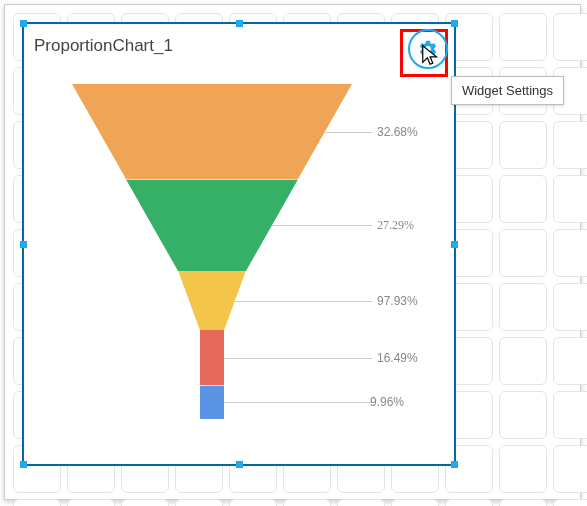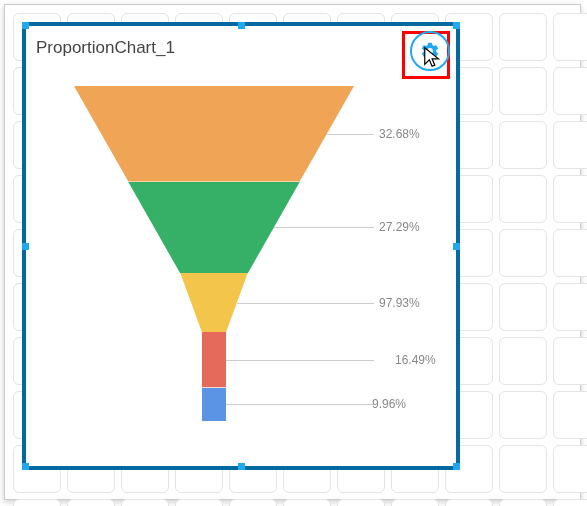--- a/index.html
+++ b/index.html
@@ -4,21 +4,21 @@
 <style>
   html,body{margin:0;padding:0;width:587px;height:506px;background:#fff;font-family:Arial,Helvetica,sans-serif;overflow:hidden}
   .outer{position:absolute;left:4px;top:4px;width:575px;height:494px;border:1px solid #ccc;box-shadow:0 2px 6px rgba(0,0,0,.2);background:#fff}
   .canvas{position:absolute;inset:8px}
 
   
   .grid-bg{position:absolute;inset:0}
   .grid-cell{position:absolute;border:1px solid #e4e4e4;border-radius:6px;background:#fff}
 
   
-  .widget{position:absolute;left:9px;top:9px;width:430px;height:440px;border:4px solid #0369a1;background:#fff}
+  .widget{position:absolute;left:9px;top:9px;width:430px;height:440px;border:2px solid #0369a1;background:#fff}
   .widget-title{position:absolute;left:10px;top:12px;font-size:17px;color:#444}
   .handle{position:absolute;width:7px;height:7px;background:#20a9f0}
   .h-tl{left:-4px;top:-4px}.h-tr{right:-4px;top:-4px}.h-bl{left:-4px;bottom:-4px}.h-br{right:-4px;bottom:-4px}
   .h-t{left:50%;top:-4px;margin-left:-3px}.h-b{left:50%;bottom:-4px;margin-left:-3px}
   .h-l{left:-4px;top:50%;margin-top:-3px}.h-r{right:-4px;top:50%;margin-top:-3px}
 
   
   .funnel{position:absolute;left:48px;top:60px;width:280px;height:335px}
   .seg-label{position:absolute;font-size:12px;color:#888;white-space:nowrap}
   .lead{position:absolute;height:0;border-top:1px solid #ccc}
@@ -166,44 +166,45 @@
       <div class="funnel" id="funnel">
           <svg width="280" height="95.58505850585061" style="position: absolute; left: 0px; top: 0px;">
             <polygon points="0,0 280,0 225.68670111503943,95.58505850585061 54.313298884960574,95.58505850585061" fill="#efa555"></polygon>
           </svg>
           <div class="lead" style="left: 252.843px; top: 47.7925px; width: 47.1566px;"></div>
           <div class="seg-label" style="left: 305px; top: 40.7925px;">32.68%</div>
           <svg width="280" height="91.43064306430644" style="position: absolute; left: 0px; top: 95.5851px;">
             <polygon points="54.313298884960574,0 225.68670111503943,0 173.7340223007887,91.43064306430644 106.2659776992113,91.43064306430644" fill="#37b067"></polygon>
           </svg>
           <div class="lead" style="left: 199.71px; top: 141.3px; width: 100.29px;"></div>
-          <div class="seg-label" style="left: 305px; top: 134.3px;">27.29%</div>
+          <div class="seg-label" style="left: 305px; top: 134.3px; font-family: Liberation Serif, serif;">27.29%</div>
           <svg width="280" height="59.36793679367938" style="position: absolute; left: 0px; top: 187.016px;">
             <polygon points="106.2659776992113,0 173.7340223007887,0 152,59.36793679367938 128,59.36793679367938" fill="#f3c54b"></polygon>
           </svg>
           <div class="lead" style="left: 162.867px; top: 216.7px; width: 137.133px;"></div>
           <div class="seg-label" style="left: 305px; top: 209.7px;">97.93%</div>
           <svg width="280" height="55.247024702470256" style="position: absolute; left: 0px; top: 246.384px;">
             <polygon points="128,0 152,0 152,55.247024702470256 128,55.247024702470256" fill="#e66a5c"></polygon>
           </svg>
           <div class="lead" style="left: 152px; top: 274.007px; width: 148px;"></div>
-          <div class="seg-label" style="left: 321px; top: 267.007px;">16.49%</div>
+          <div class="seg-label" style="left: 305px; top: 267.007px;">16.49%</div>
           <svg width="280" height="33.36933693369338" style="position: absolute; left: 0px; top: 301.631px;">
             <polygon points="128,0 152,0 152,33.36933693369338 128,33.36933693369338" fill="#5b94e4"></polygon>
           </svg>
           <div class="lead" style="left: 152px; top: 318.315px; width: 148px;"></div>
           <div class="seg-label" style="left: 298px; top: 311.315px;">9.96%</div>
         </div>
 
       <div class="gear-box"></div>
       <div class="gear-btn">
         <svg class="gear-svg" viewBox="0 0 24 24">
           <path d="M19.4 13a7.5 7.5 0 0 0 .1-1 7.5 7.5 0 0 0-.1-1l2.1-1.6a.5.5 0 0 0 .1-.6l-2-3.5a.5.5 0 0 0-.6-.2l-2.5 1a7.3 7.3 0 0 0-1.7-1l-.4-2.6A.5.5 0 0 0 14 2h-4a.5.5 0 0 0-.5.4L9.1 5a7.3 7.3 0 0 0-1.7 1l-2.5-1a.5.5 0 0 0-.6.2l-2 3.5a.5.5 0 0 0 .1.6L4.5 11a7.5 7.5 0 0 0 0 2l-2.1 1.6a.5.5 0 0 0-.1.6l2 3.5a.5.5 0 0 0 .6.2l2.5-1a7.3 7.3 0 0 0 1.7 1l.4 2.6a.5.5 0 0 0 .5.4h4a.5.5 0 0 0 .5-.4l.4-2.6a7.3 7.3 0 0 0 1.7-1l2.5 1a.5.5 0 0 0 .6-.2l2-3.5a.5.5 0 0 0-.1-.6ZM12 15.5A3.5 3.5 0 1 1 15.5 12 3.5 3.5 0 0 1 12 15.5Z"></path>
         </svg>
       </div>
       <svg class="cursor" viewBox="0 0 24 24">
         <path d="M3 2 L3 20 L8 15 L11 22 L14 21 L11 14 L18 14 Z" fill="#fff" stroke="#000" stroke-width="1.3"></path>
       </svg>
 
+      <div class="tip">Widget Settings</div>
     </div>
 
   </div>
 </div>
 
 </body></html>

